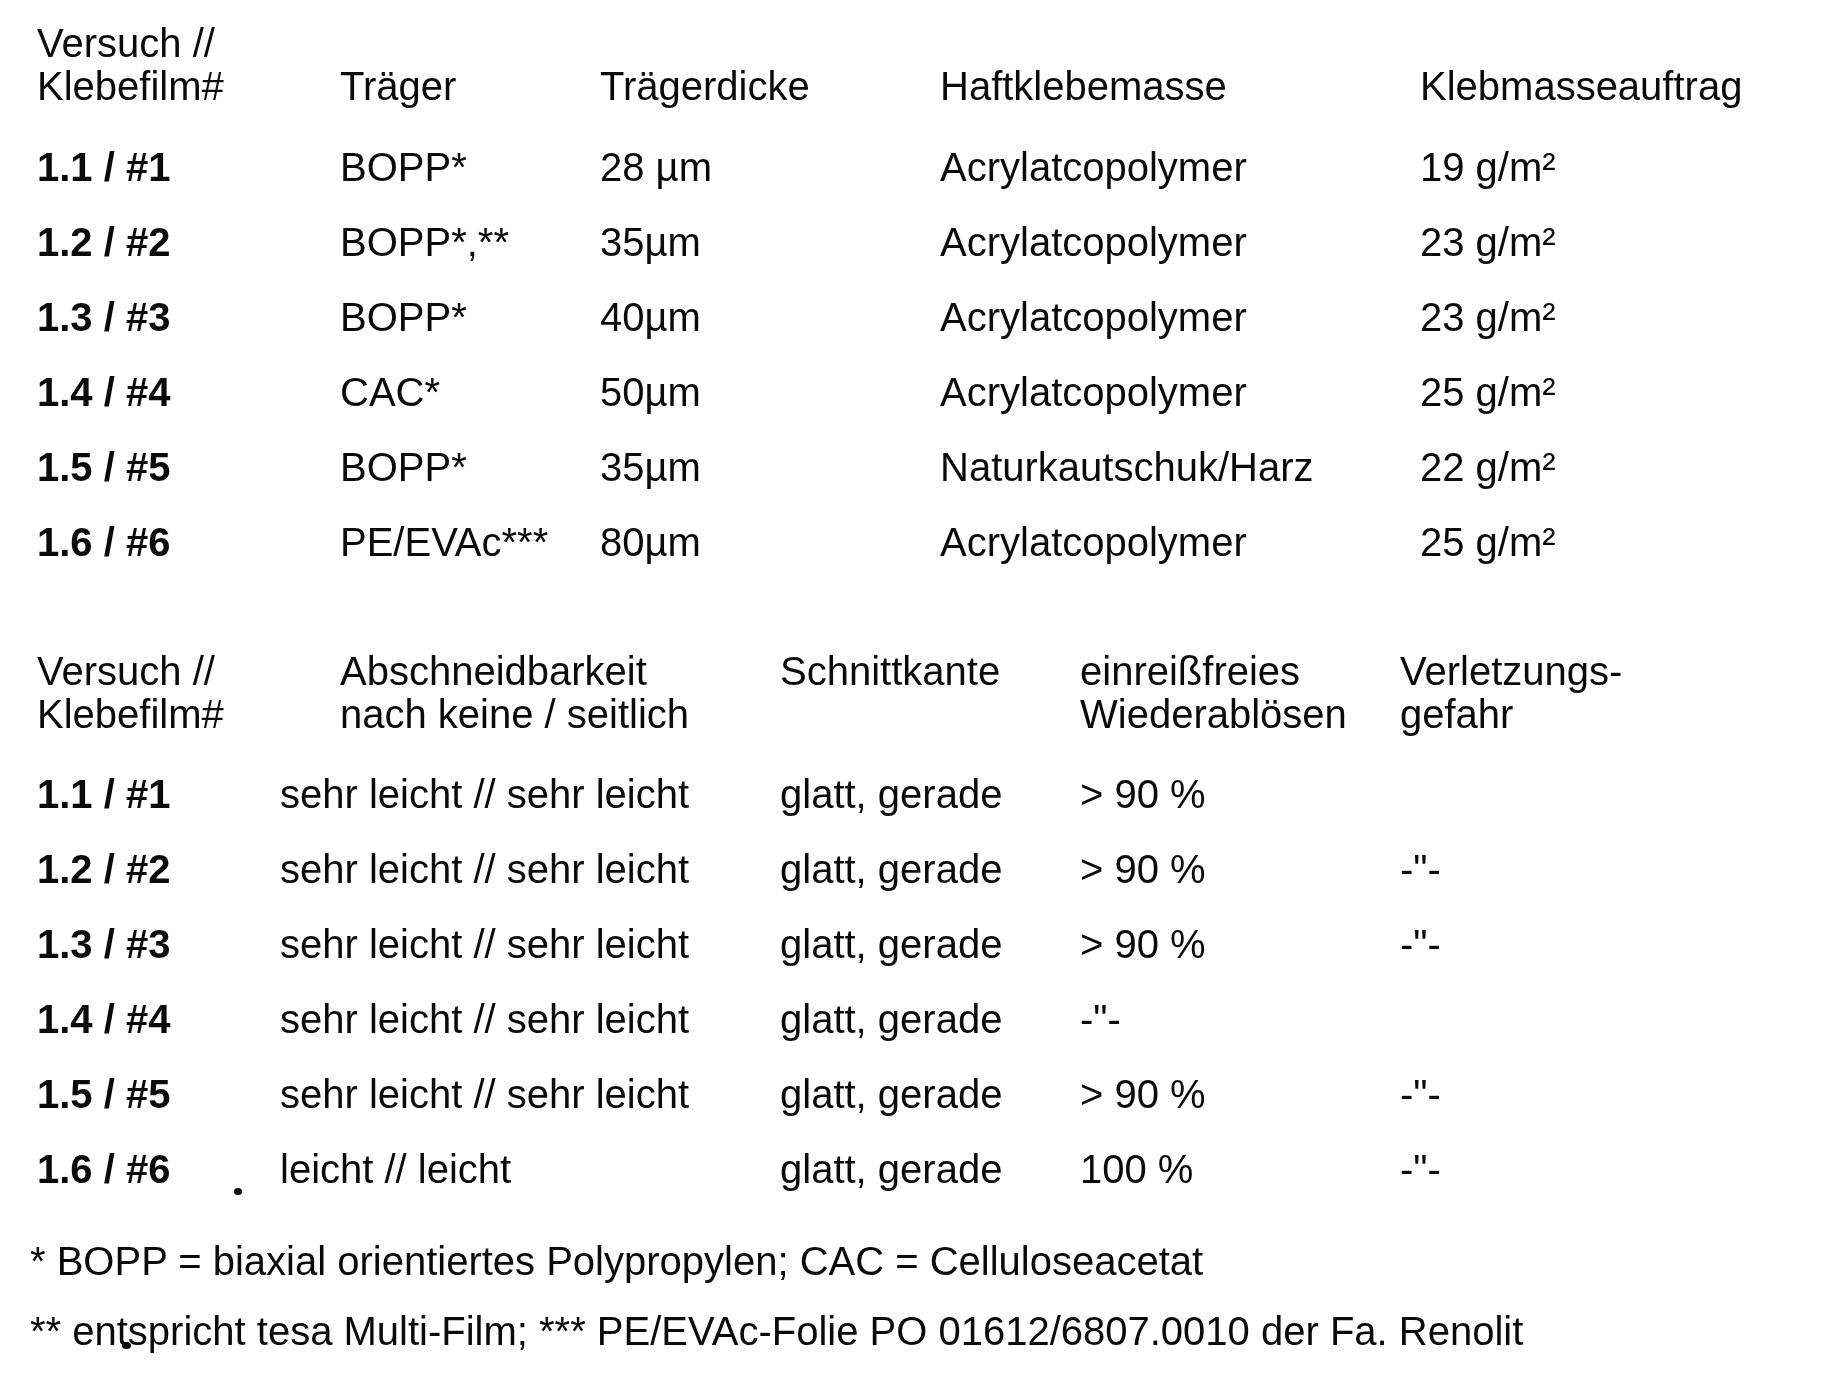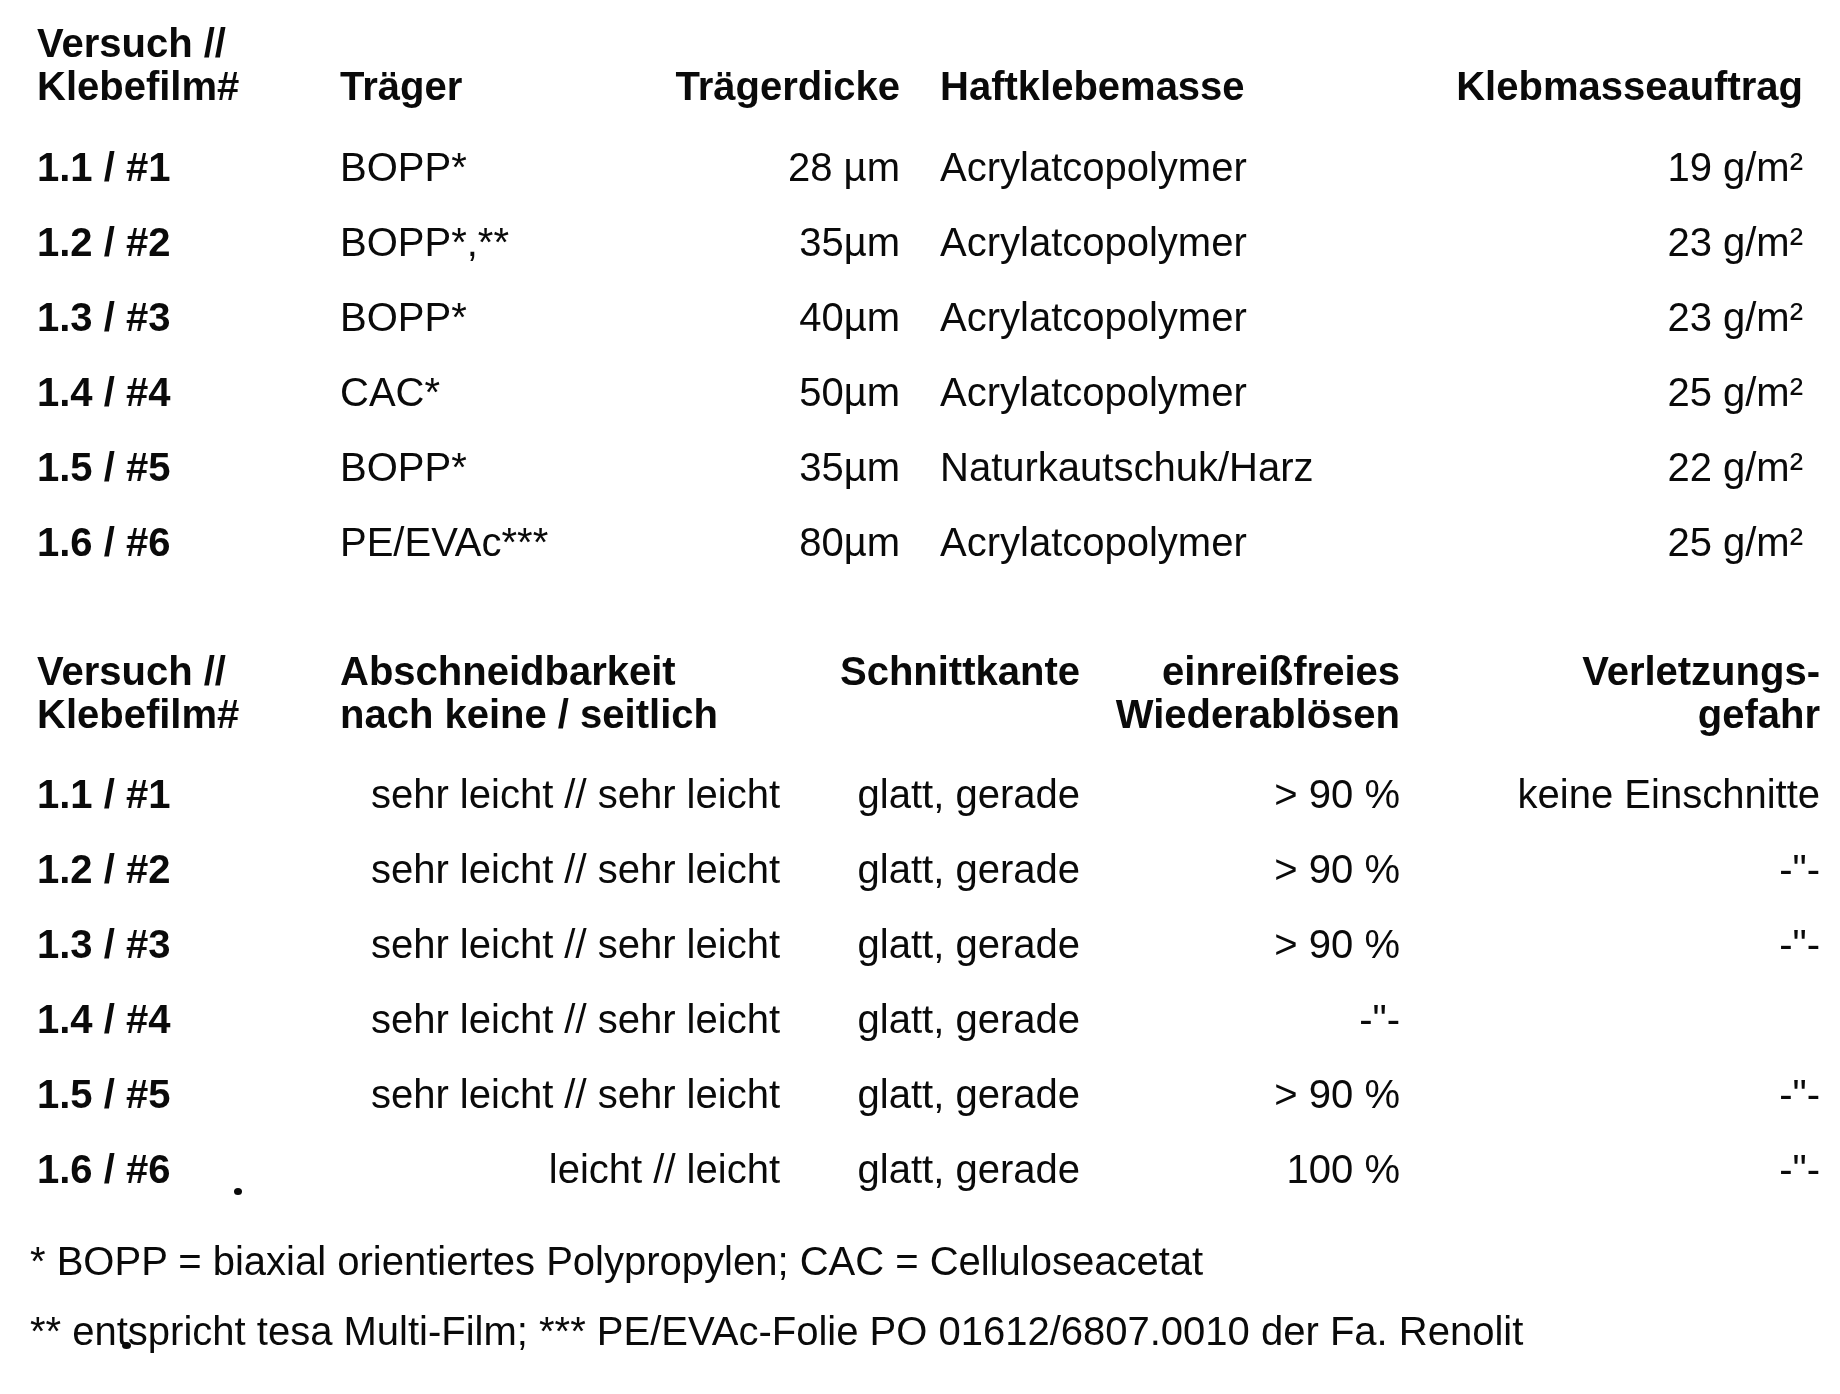--- a/index.html
+++ b/index.html
@@ -11,28 +11,28 @@
     font-family: "Liberation Sans", sans-serif;
     color: #0a0a0a;
     overflow: hidden;
     box-sizing: border-box;
     padding-top: 22px;
   }
   .grid { display: grid; margin-left: 37px; }
   .t1 { grid-template-columns: 303px 260px 300px 520px 383px; }
   .t2 { grid-template-columns: 243px 500px 300px 320px 420px; }
 
-  .hdr { font-weight: 700; font-size: 40px; line-height: 43px; align-items: end; }
+  .hdr { font-weight: 400; font-size: 40px; line-height: 43px; align-items: end; }
   .t2 .hdr-cell { align-self: start; }
   .cell { font-size: 40px; line-height: 43px; }
   .row { height: 75px; align-items: start; }
   .rowlabel { font-weight: 700; }
 
   .al { text-align: left; }
-  .ac { text-align: right; }
+  .ac { text-align: left; }
   .pad-l40 { padding-left: 40px; box-sizing: border-box; }
   .pad-l60 { padding-left: 60px; box-sizing: border-box; }
 
   .t1-head { margin-bottom: 38px; }
   .t2-wrap { margin-top: 54px; }
   .t2-head { margin-bottom: 37px; }
 
   .footnotes { margin-left: 30px; margin-top: 16px; }
   .footnote { font-size: 40px; line-height: 44px; display: block; }
   .footnote + .footnote { margin-top: 26px; }
@@ -121,21 +121,20 @@
         <div>Verletzungs-</div>
         <div>gefahr</div>
       </div>
     </div>
 
     <div class="grid t2 cell row">
       <div class="al rowlabel">1.1 / #1</div>
       <div class="ac">sehr leicht // sehr leicht</div>
       <div class="ac">glatt, gerade</div>
       <div class="ac">&gt; 90 %</div>
-      <div class="ac">keine Einschnitte</div>
     </div>
     <div class="grid t2 cell row">
       <div class="al rowlabel">1.2 / #2</div>
       <div class="ac">sehr leicht // sehr leicht</div>
       <div class="ac">glatt, gerade</div>
       <div class="ac">&gt; 90 %</div>
       <div class="ac">-"-</div>
     </div>
     <div class="grid t2 cell row">
       <div class="al rowlabel">1.3 / #3</div>

